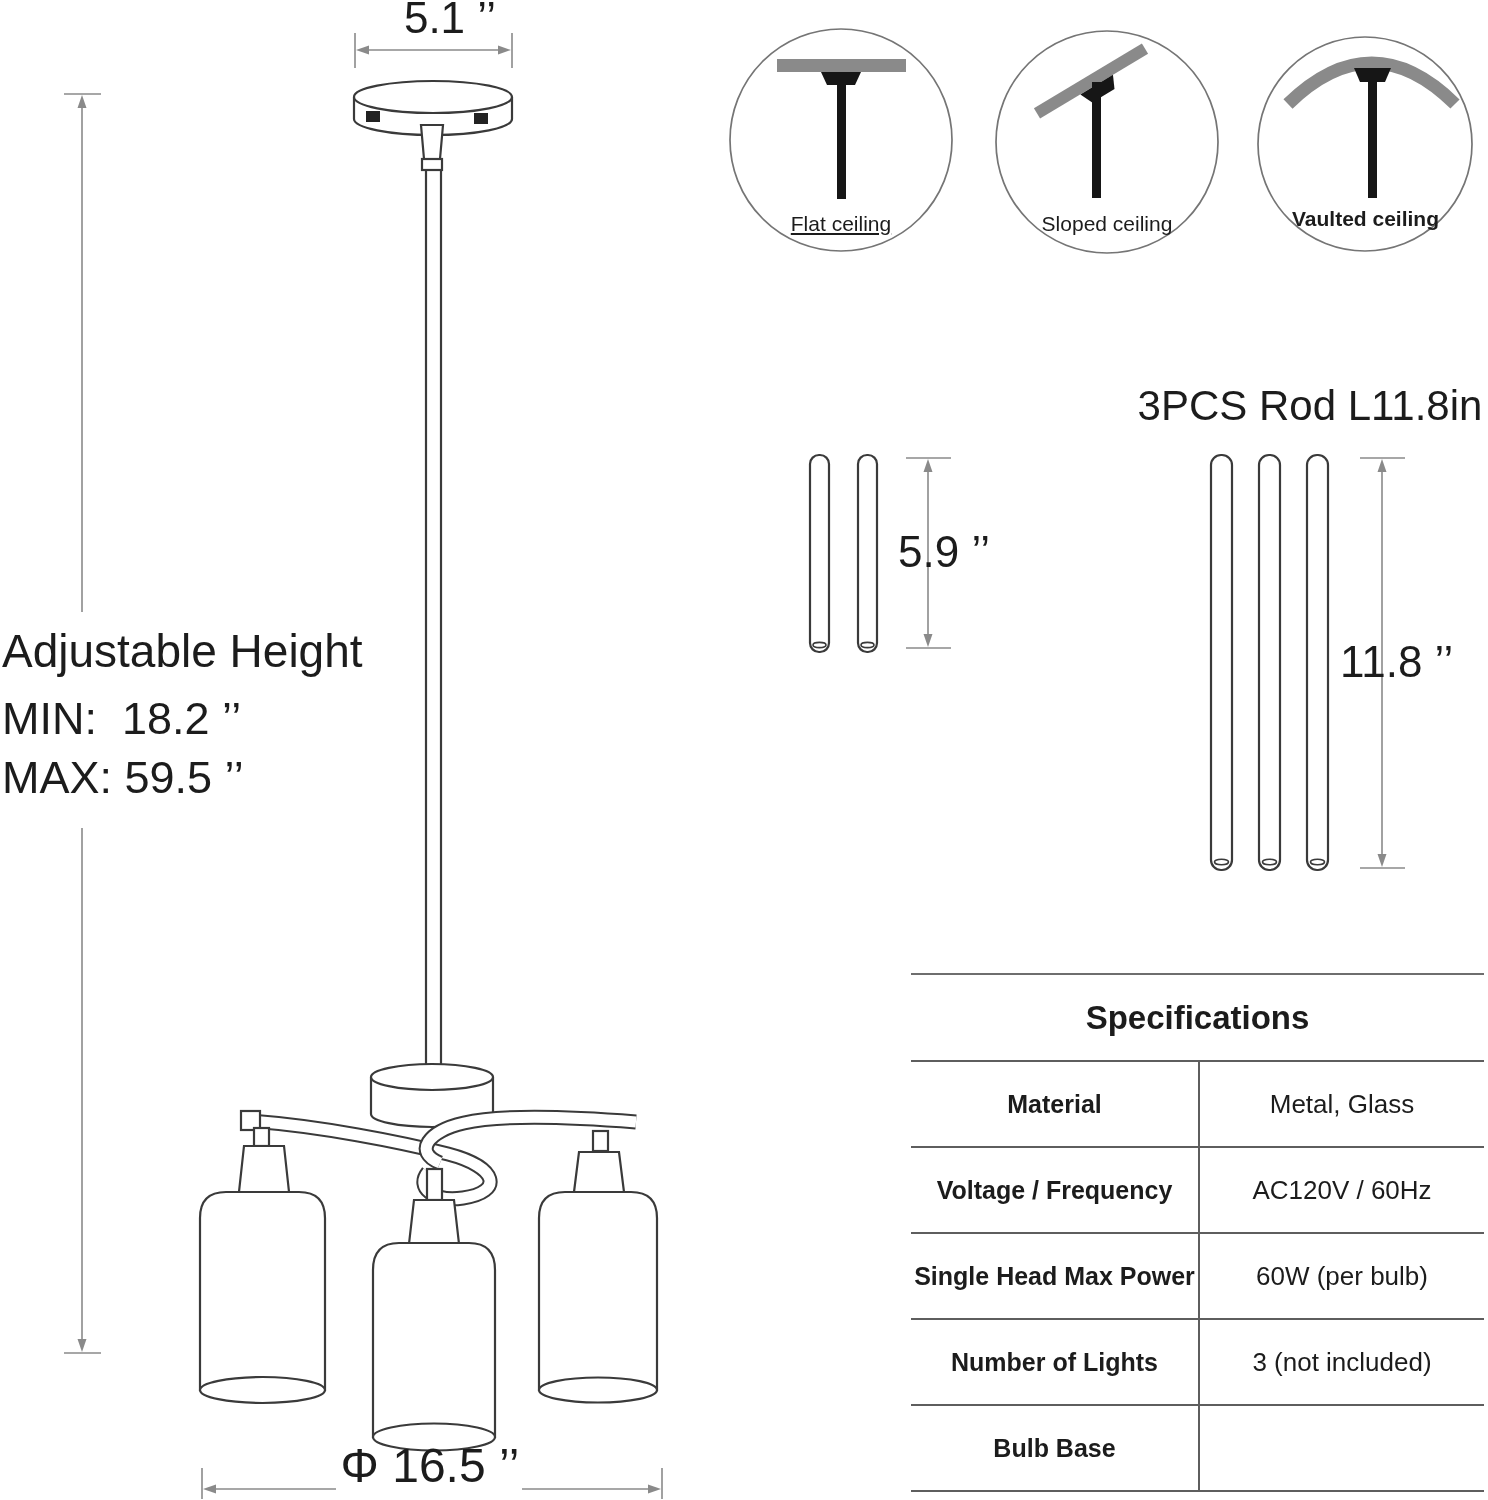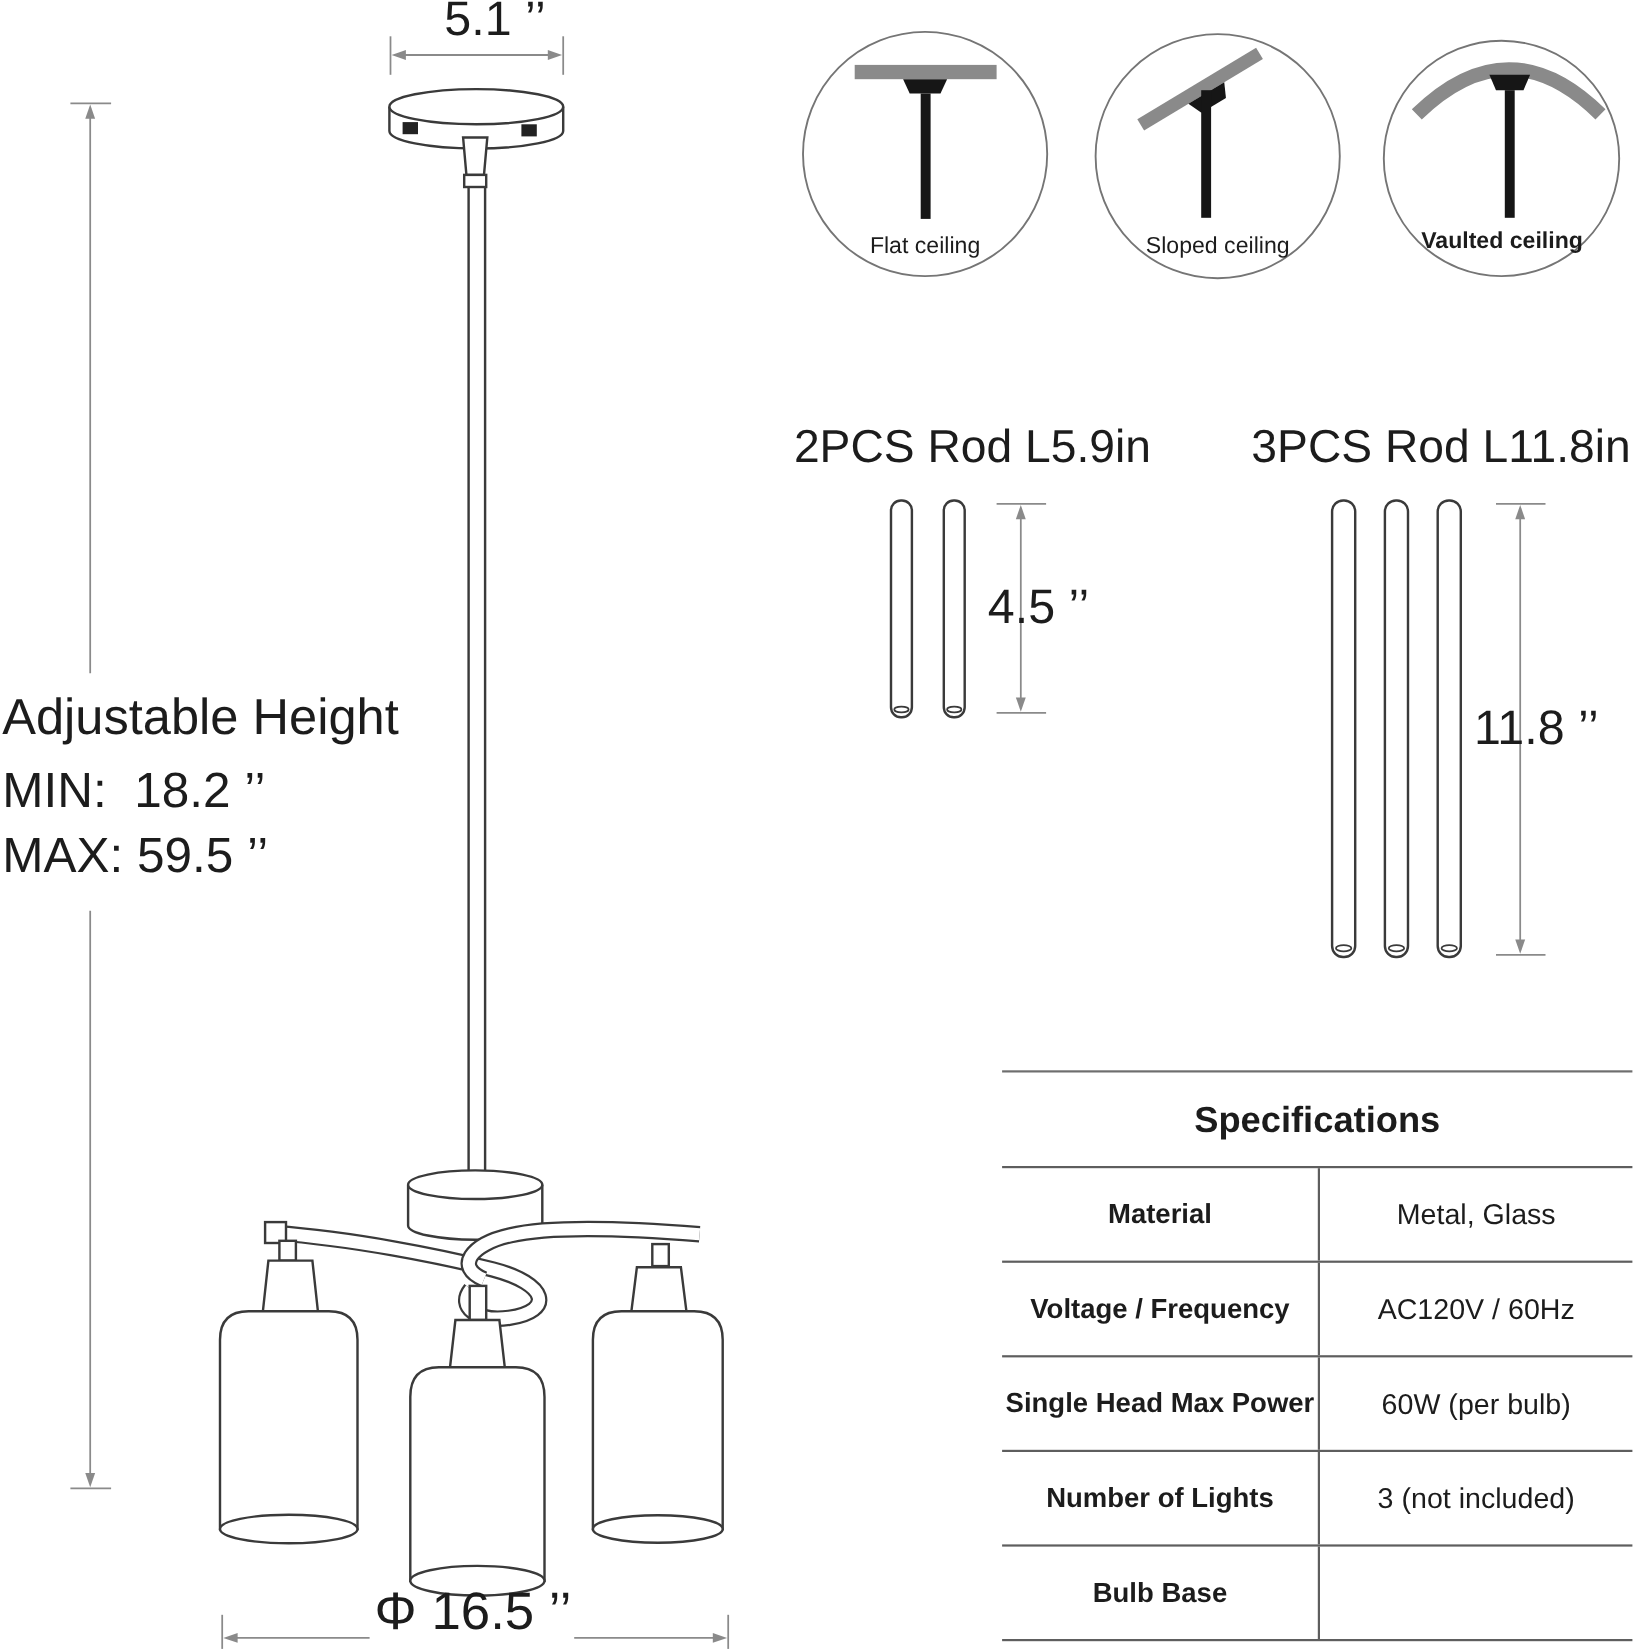--- a/index.html
+++ b/index.html
@@ -162,26 +162,25 @@
   </svg>
 
   <div class="txt dim-label center" style="left:370px;top:-6px;width:160px;">5.1 ’’</div>
 
   <div class="txt big-label" style="left:2px;top:626px;">Adjustable Height</div>
   <div class="txt pre" style="left:2px;top:694px;font-size:45px;">MIN:  18.2 ’’</div>
   <div class="txt pre" style="left:2px;top:753px;font-size:45px;">MAX: 59.5 ’’</div>
 
   <div class="txt center" style="left:320px;top:1440px;width:220px;font-size:48px;">Φ 16.5 ’’</div>
 
-  <div class="txt circle-label center" style="left:729px;top:212px;width:224px;">Flat ceiling</div>
+  <div class="txt circle-label center" style="left:729px;top:212px;width:224px;text-decoration:underline;">Flat ceiling</div>
   <div class="txt circle-label center" style="left:995px;top:212px;width:224px;">Sloped ceiling</div>
   <div class="txt circle-label center" style="left:1258px;top:207px;width:215px;font-weight:bold;">Vaulted ceiling</div>
 
-  <div class="txt rod-title center" style="left:714px;top:383px;width:340px;">2PCS Rod L5.9in</div>
-  <div class="txt dim-label" style="left:898px;top:528px;">4.5 ’’</div>
+  <div class="txt dim-label" style="left:898px;top:528px;">5.9 ’’</div>
 
   <div class="txt rod-title center" style="left:1135px;top:383px;width:350px;">3PCS Rod L11.8in</div>
   <div class="txt dim-label" style="left:1340px;top:638px;">11.8 ’’</div>
 
   <div class="spec-table">
     <div class="spec-header">Specifications</div>
     <div class="spec-row">
       <div class="spec-label">Material</div>
       <div class="spec-value">Metal, Glass</div>
     </div>

